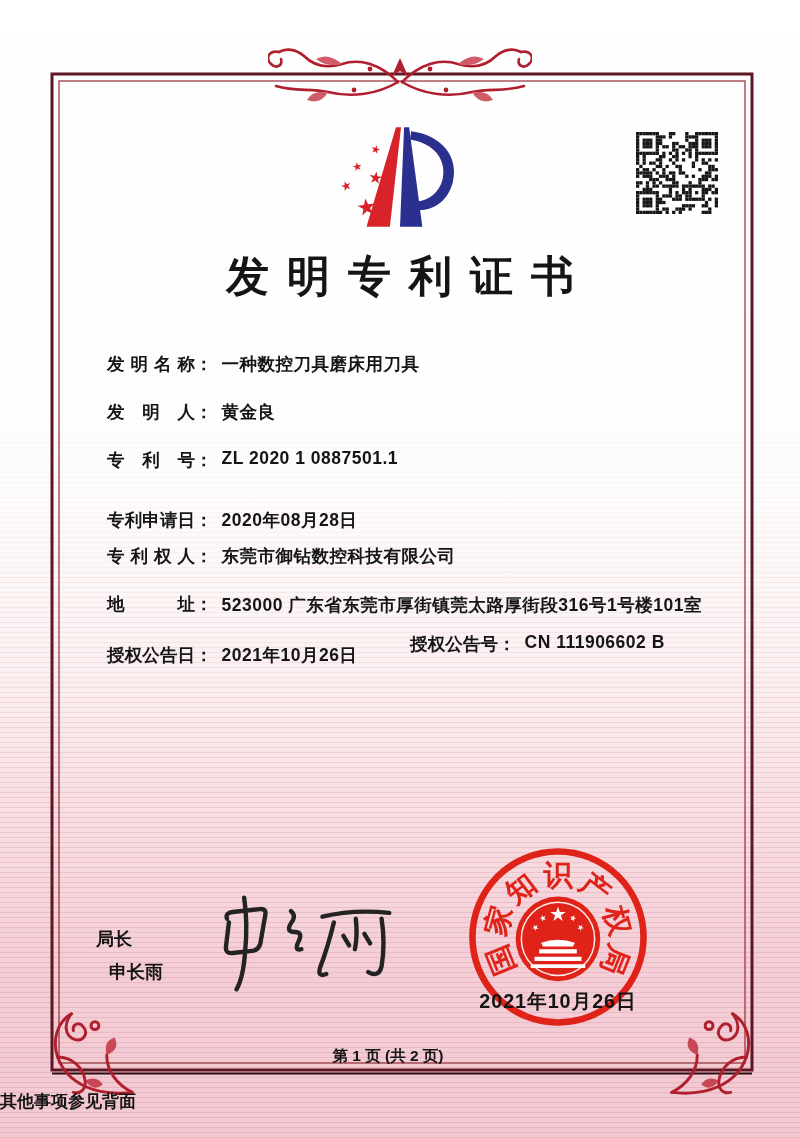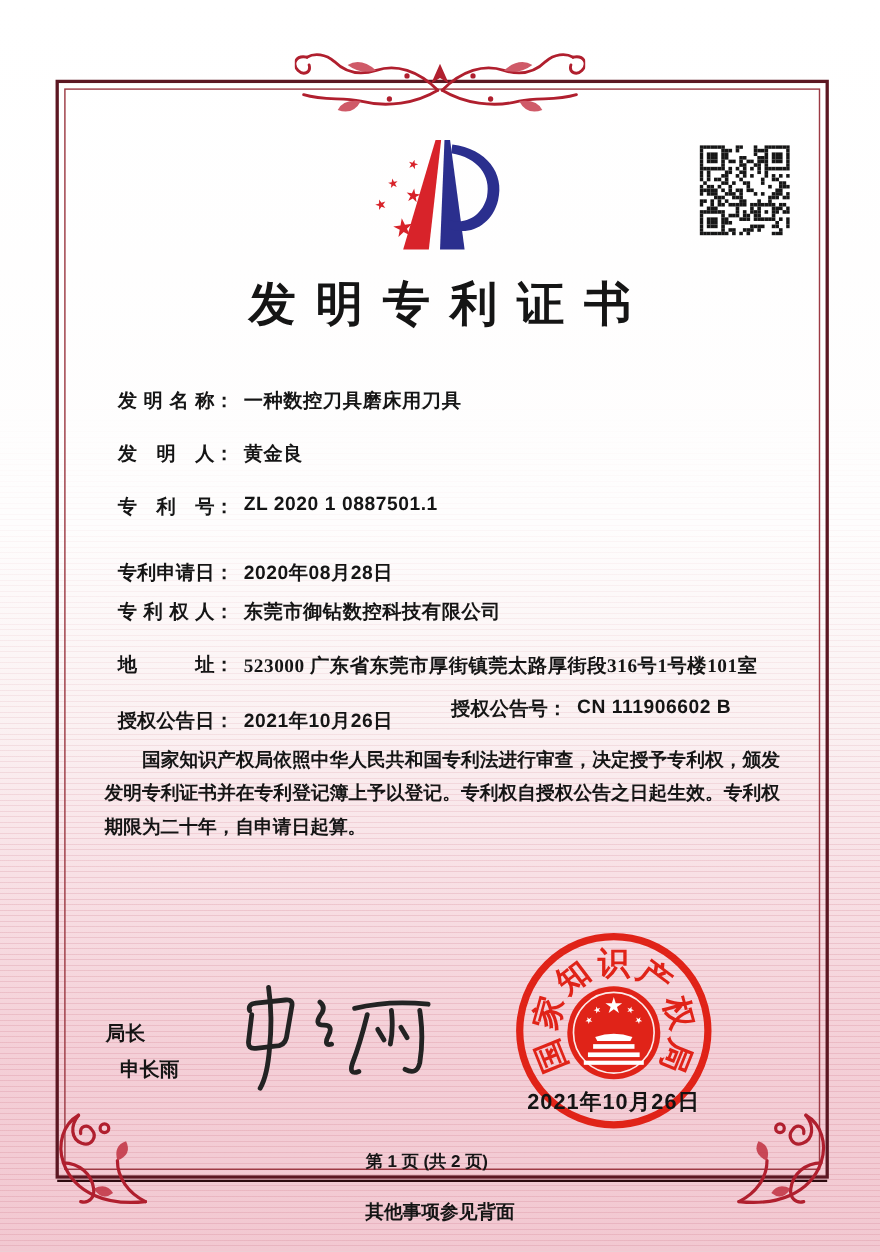--- a/index.html
+++ b/index.html
@@ -16,29 +16,29 @@
   }
   .abs{position:absolute;}
   .cert-no{left:84px;top:128px;font-size:19px;font-weight:bold;letter-spacing:2px;}
   .title{left:0;right:0;top:248px;text-align:center;font-size:43px;font-weight:bold;
          letter-spacing:18px;padding-left:18px;font-family:"Liberation Serif",serif;}
   .fields{left:95px;top:352px;width:620px;font-size:17.5px;font-weight:bold;}
   .frow{position:absolute;left:0;white-space:nowrap;}
   .frow .lbl{display:inline-block;width:88px;text-align:justify;text-align-last:justify;vertical-align:top;margin-left:12px;}
   .frow .col{display:inline-block;margin-right:9px;vertical-align:top;}
   .frow .val{display:inline-block;vertical-align:top;letter-spacing:.5px;}
-  .frow.wrap{white-space:normal;font-family:Liberation Serif, serif;}
+  .frow.wrap{white-space:normal;}
   .frow.wrap .val{width:488px;line-height:1.55;}
   .body-text{left:95px;top:676px;width:614px;font-size:17px;line-height:1.78;
              font-family:"Liberation Serif",serif;font-weight:600;text-align:justify;}
   .body-text p{margin:0;text-indent:2em;}
   .officer{left:96px;top:930px;font-size:18px;font-weight:bold;line-height:1.0;}
   .officer .name{margin-top:15px;padding-left:13px;}
   .page-num{left:0;width:776px;top:1046px;text-align:center;font-size:15.5px;font-weight:bold;}
-  .footer-note{left:0;right:0;top:1090px;text-align:center;font-size:17px;font-weight:bold;
+  .footer-note{left:0;right:0;top:1090px;text-align:left;font-size:17px;font-weight:bold;
                font-family:Liberation Sans, sans-serif;}
   svg{display:block;}
 </style>
 </head>
 <body>
 
 <div class="page">
   <div class="texture"></div>
 
   <svg class="abs" style="left:0;top:0" width="800" height="1138">
@@ -439,21 +439,20 @@
     </div>
     <div class="frow" style="top:291px">
       <span class="lbl">授权公告日</span><span class="col">：</span><span class="val">2021年10月26日</span>
     </div>
     <div class="frow" style="top:280px;left:303px">
       <span class="lbl">授权公告号</span><span class="col">：</span><span class="val">CN 111906602 B</span>
     </div>
   </div>
 
   <div class="abs body-text">
-    <p>国家知识产权局依照中华人民共和国专利法进行审查，决定授予专利权，颁发发明专利证书并在专利登记簿上予以登记。专利权自授权公告之日起生效。专利权期限为二十年，自申请日起算。</p>
   </div>
 
   <div class="abs officer">
     <div>局长</div>
     <div class="name">申长雨</div>
   </div>
 
   <svg class="abs" style="left:200px;top:890px" width="220" height="105" viewBox="0 0 230 110">
     <g fill="none" stroke="#232323" stroke-width="4.6" stroke-linecap="round" stroke-linejoin="round">
       <path d="M28,30 Q26,24 34,23 L62,20 Q70,19 68,27 L63,56 Q61,64 52,64 L34,66 Q26,67 27,59 L30,34"></path>

